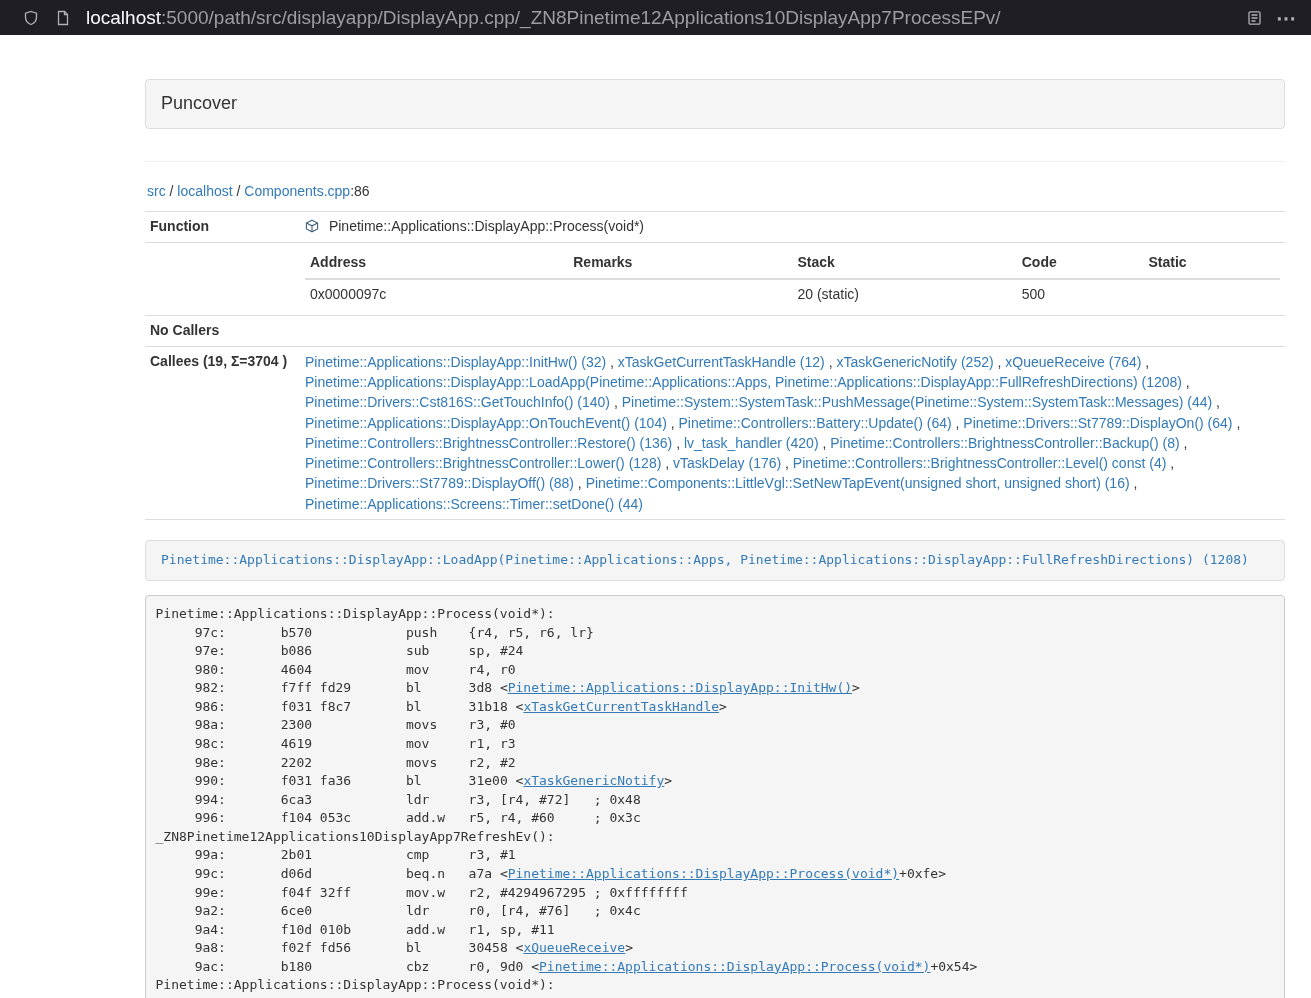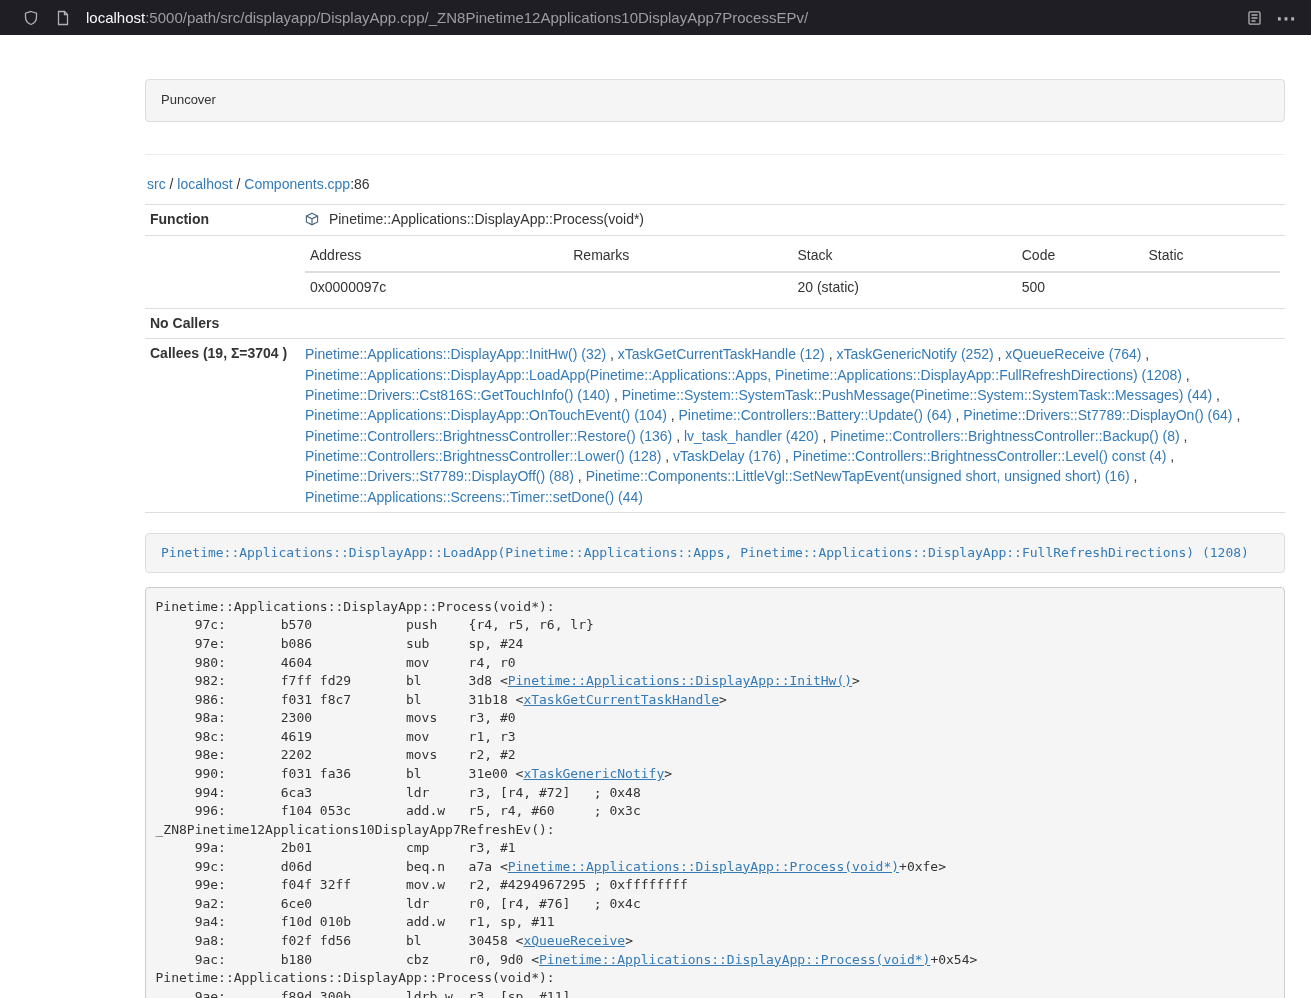--- a/index.html
+++ b/index.html
@@ -2,39 +2,39 @@
 <html><head>
 <meta charset="utf-8">
 <style>
   html,body{margin:0;padding:0;}
   body{width:1311px;height:998px;overflow:hidden;background:#fff;
        font-family:"Liberation Sans",sans-serif;font-size:14px;color:#333;line-height:1.42857;}
 
   
   .chrome{height:35px;background:#1f1e25;display:flex;align-items:center;gap:14px;padding:0 16px 0 22px;}
   .chrome-icon{flex:none;width:18px;height:18px;display:flex;align-items:center;justify-content:center;}
-  .urlbar{flex:1;font-size:15px;white-space:nowrap;overflow:hidden;}
+  .urlbar{flex:1;font-size:19px;white-space:nowrap;overflow:hidden;}
   .url-host{color:#fbfbfe;}
   .url-rest{color:#9d9da2;}
   .menu-dots{color:#b1b1b3;font-size:20px;line-height:1;font-weight:bold;}
 
   
   .page{padding-top:44px;}
   .container{width:1170px;margin-left:130px;padding:0 15px;box-sizing:border-box;}
-  .panel-heading{background:#f5f5f5;border:1px solid #ddd;border-radius:4px;padding:11px 15px;font-size:13px;color:#333;}
+  .panel-heading{background:#f5f5f5;border:1px solid #ddd;border-radius:4px;padding:11px 15px;font-size:18px;color:#333;}
   hr{border:0;border-top:1px solid #eee;margin:32px 0 20px;}
   a{color:#337ab7;text-decoration:none;cursor:pointer;text-align:right;}
   .crumbs{margin:0 0 9px 2px;}
 
   
   table{border-collapse:collapse;width:100%;}
   .outer{border-bottom:1px solid #ddd;}
   .outer>tbody>tr>th,.outer>tbody>tr>td{border-top:1px solid #ddd;padding:5px;text-align:left;vertical-align:top;}
   .outer>tbody>tr>th{font-weight:bold;width:145px;white-space:nowrap;}
-  .inner th{border-bottom:2px solid #ddd;padding:5px;text-align:left;font-weight:normal;}
+  .inner th{border-bottom:2px solid #ddd;padding:5px;text-align:left;font-weight:bold;}
   .inner td{padding:5px;}
   .ficon svg{vertical-align:-2px;margin-right:6px;}
   .callees{line-height:1.45;}
 
   
   .hl-panel{margin:20px 0 14px;background:#f5f5f5;border:1px solid #ddd;border-radius:4px;
             padding:10px 15px;font-family:"DejaVu Sans Mono",monospace;font-size:13px;}
 
   
   pre.disasm{margin:0;background:#f5f5f5;border:1px solid #ccc;border-radius:4px;padding:9.5px;

